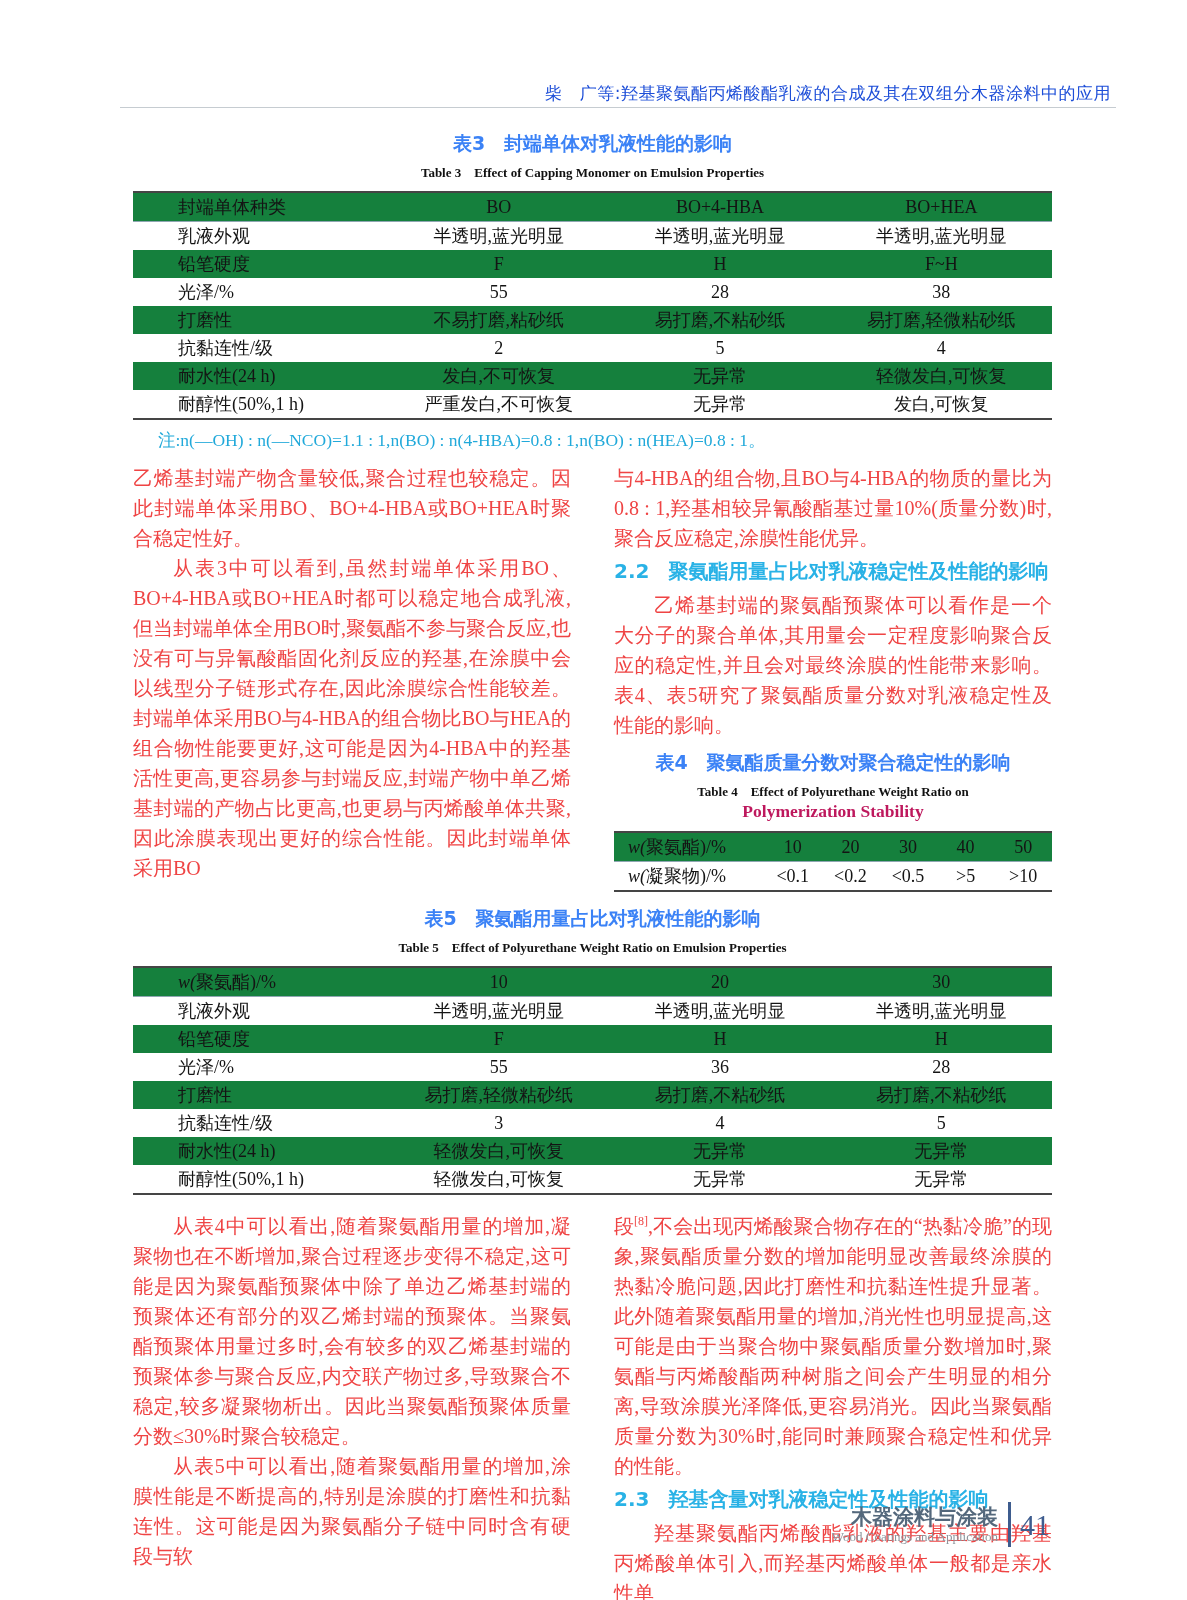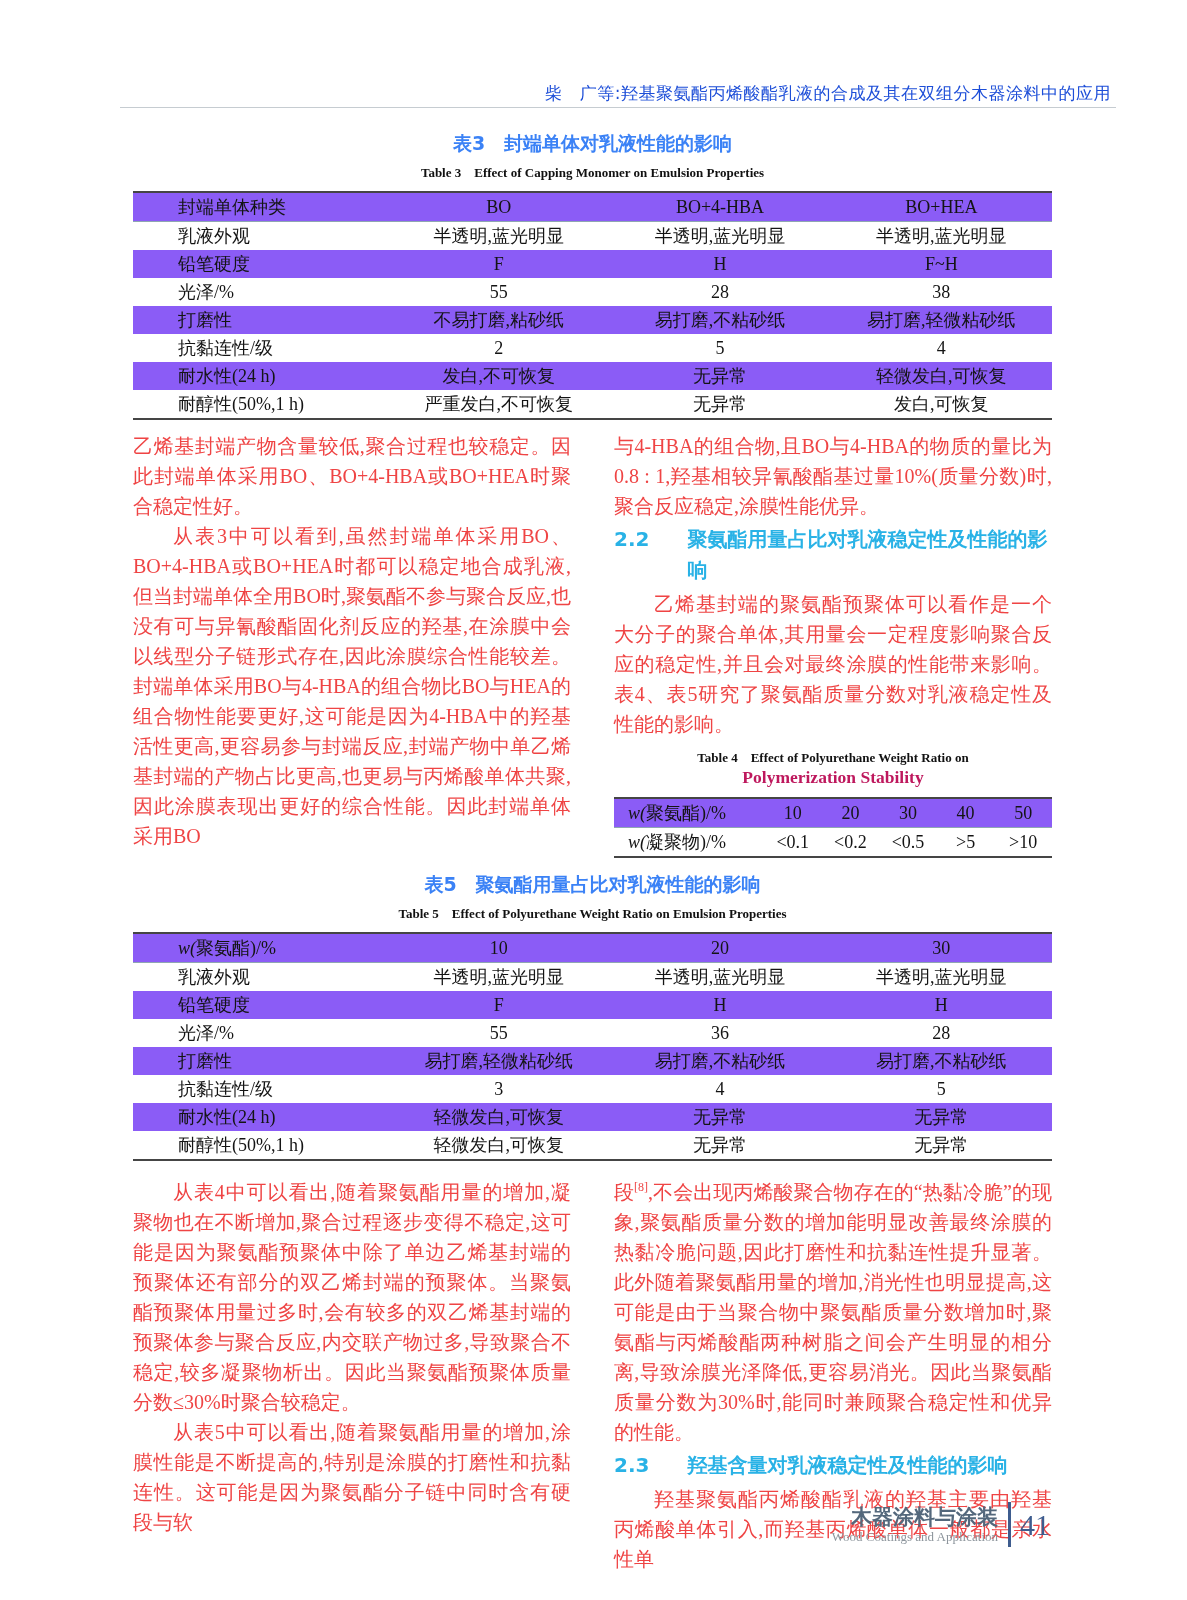--- a/index.html
+++ b/index.html
@@ -16,37 +16,37 @@
   
   .content{position:absolute;left:133px;top:131px;width:919px;}
   .tcap-cn{
     text-align:center;font-weight:bold;font-size:19px;margin:0 0 7px 0;
     font-family:"DejaVu Sans","Liberation Sans",sans-serif;color:#3b82f6;
   }
   .tcap-en{text-align:center;font-weight:bold;font-size:13px;margin:0 0 9px 0;color:#111;}
   
   .table{width:100%;border-top:2px solid #454545;border-bottom:2px solid #454545;}
   .trow{display:flex;height:28px;}
-  .trow.band{background:#8b5cf6;}
+  .trow.band{background:#15803d;}
   .trow.hdr{border-bottom:1px solid #8fa6b2;}
   .tcell{line-height:28px;font-size:18px;text-align:center;white-space:nowrap;overflow:hidden;}
   .t35 .tcell.label{width:255px;text-align:left;padding-left:45px;box-sizing:border-box;}
   .t35 .tcell.val{flex:1;}
   .t4 .tcell.label{width:150px;text-align:left;padding-left:14px;box-sizing:border-box;}
   .t4 .tcell.val{flex:1;}
   .wlabel::first-letter{font-style:italic;}
   .note{margin-top:8px;padding-left:25px;color:#21a9da;font-size:17.5px;}
   
   .cols{display:flex;gap:43px;margin-top:11px;}
   .col{width:438px;}
   .para{margin:0;font-size:20px;line-height:30px;text-align:justify;color:#ef4444;}
   .para.indent{text-indent:2em;}
   .sec-head{
     display:flex;align-items:baseline;color:#29b2e6;font-weight:bold;font-size:20px;
-    line-height:31px;margin:3px 0 3px 0;font-family:"DejaVu Sans","Liberation Sans",sans-serif;gap:19px;
+    line-height:31px;margin:3px 0 3px 0;font-family:"DejaVu Sans","Liberation Sans",sans-serif;
   }
   .sec-num{margin-right:19px;}
   .supref{font-size:12px;vertical-align:super;line-height:0;}
   .t4block{margin-top:10px;}
   .t4block .tcap-en{margin-bottom:0;}
   .t4block .tcap-en2{text-align:center;font-weight:bold;font-size:17.5px;margin:0 0 9px 0;color:#be185d;}
   .t5wrap{margin-top:14px;}
   
   .footer{position:absolute;top:1502px;right:137px;display:flex;align-items:center;}
   .footer-text{text-align:right;}
@@ -109,35 +109,37 @@
       <div class="tcell val">无异常</div>
       <div class="tcell val">轻微发白,可恢复</div>
     </div>
     <div class="trow">
       <div class="tcell label">耐醇性(50%,1 h)</div>
       <div class="tcell val">严重发白,不可恢复</div>
       <div class="tcell val">无异常</div>
       <div class="tcell val">发白,可恢复</div>
     </div>
   </div>
+  <div class="note">注:n(—OH) : n(—NCO)=1.1 : 1,n(BO) : n(4-HBA)=0.8 : 1,n(BO) : n(HEA)=0.8 : 1。</div>
 
   <div class="cols">
     <div class="col">
       <p class="para">乙烯基封端产物含量较低,聚合过程也较稳定。因此封端单体采用BO、BO+4-HBA或BO+HEA时聚合稳定性好。</p>
       <p class="para indent">从表3中可以看到,虽然封端单体采用BO、BO+4-HBA或BO+HEA时都可以稳定地合成乳液,但当封端单体全用BO时,聚氨酯不参与聚合反应,也没有可与异氰酸酯固化剂反应的羟基,在涂膜中会以线型分子链形式存在,因此涂膜综合性能较差。封端单体采用BO与4-HBA的组合物比BO与HEA的组合物性能要更好,这可能是因为4-HBA中的羟基活性更高,更容易参与封端反应,封端产物中单乙烯基封端的产物占比更高,也更易与丙烯酸单体共聚,因此涂膜表现出更好的综合性能。因此封端单体采用BO</p>
     </div>
     <div class="col">
       <p class="para">与4-HBA的组合物,且BO与4-HBA的物质的量比为0.8 : 1,羟基相较异氰酸酯基过量10%(质量分数)时,聚合反应稳定,涂膜性能优异。</p>
       <div class="sec-head">
         <span class="sec-num">2.2</span>
         <span>聚氨酯用量占比对乳液稳定性及性能的影响</span>
       </div>
       <p class="para indent">乙烯基封端的聚氨酯预聚体可以看作是一个大分子的聚合单体,其用量会一定程度影响聚合反应的稳定性,并且会对最终涂膜的性能带来影响。表4、表5研究了聚氨酯质量分数对乳液稳定性及性能的影响。</p>
 
       <div class="t4block">
+        <div class="tcap-cn">表4　聚氨酯质量分数对聚合稳定性的影响</div>
         <div class="tcap-en">Table 4　Effect of Polyurethane Weight Ratio on</div>
         <div class="tcap-en2">Polymerization Stability</div>
         <div class="table t4">
           <div class="trow band hdr">
             <div class="tcell label wlabel">w(聚氨酯)/%</div>
             <div class="tcell val">10</div>
             <div class="tcell val">20</div>
             <div class="tcell val">30</div>
             <div class="tcell val">40</div>
             <div class="tcell val">50</div>

